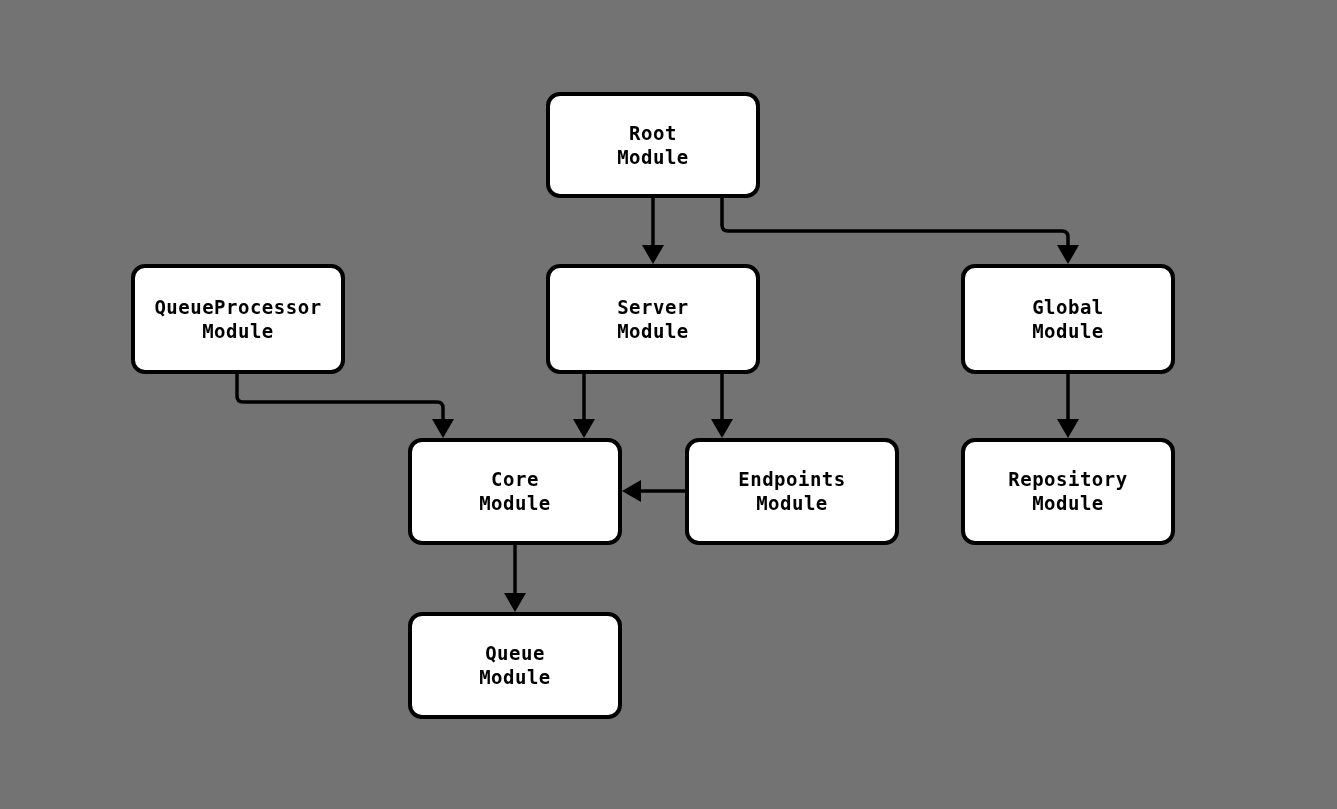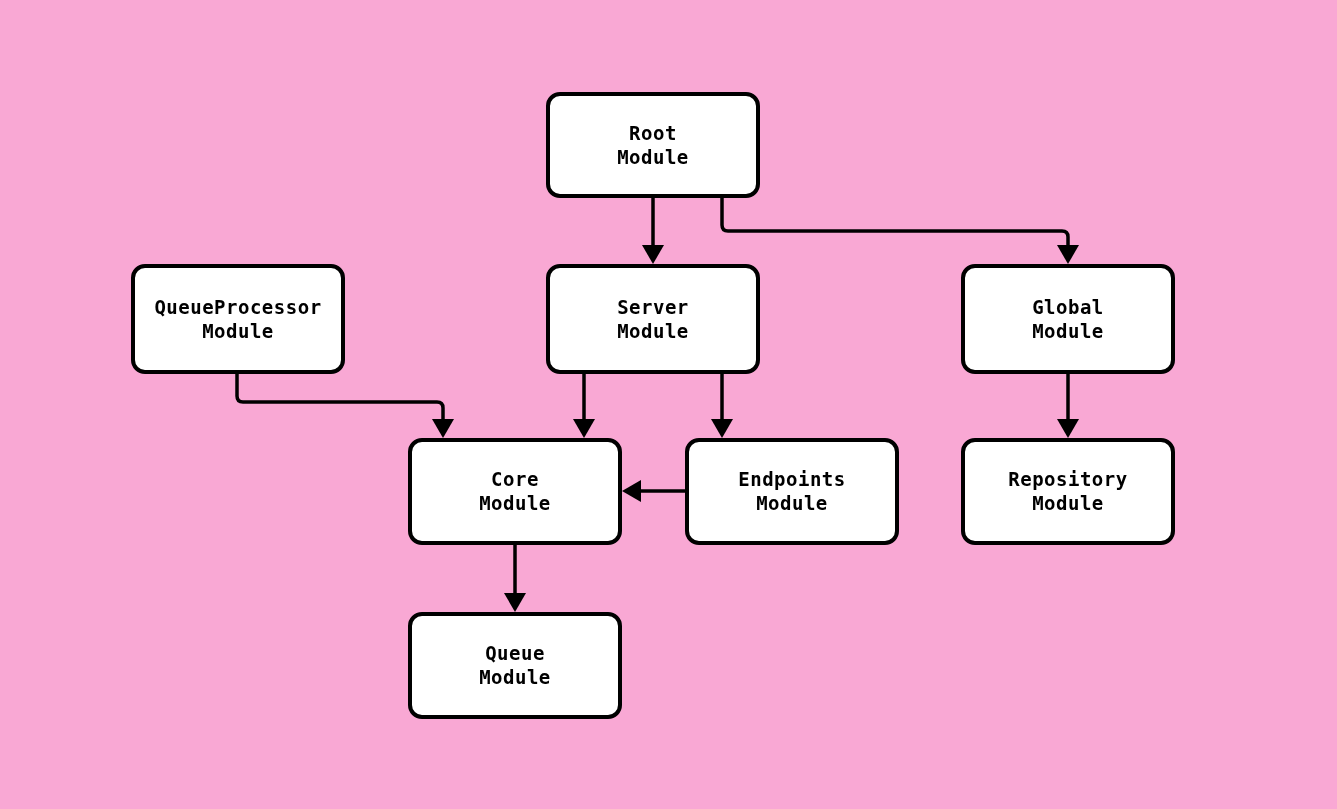--- a/index.html
+++ b/index.html
@@ -8,21 +8,21 @@
     padding: 0;
     background: #ffffff;
   }
   body {
     font-family: "DejaVu Sans Mono", "Liberation Mono", monospace;
   }
   #diagram-root {
     position: relative;
     width: 1337px;
     height: 809px;
-    background: #f9a8d4;
+    background: #737373;
     overflow: hidden;
   }
   #diagram-svg {
     position: absolute;
     top: 0;
     left: 0;
     width: 1337px;
     height: 809px;
     display: block;
   }

